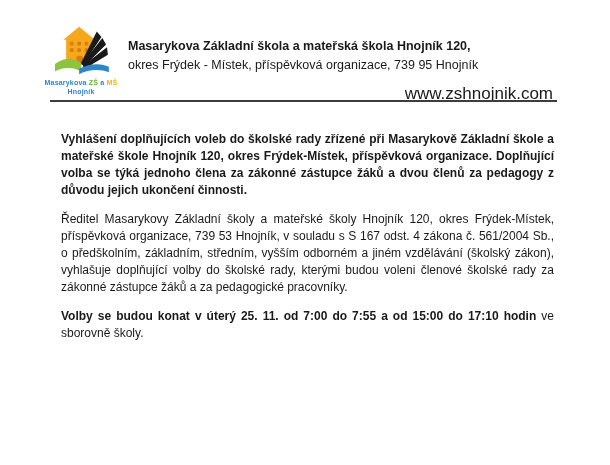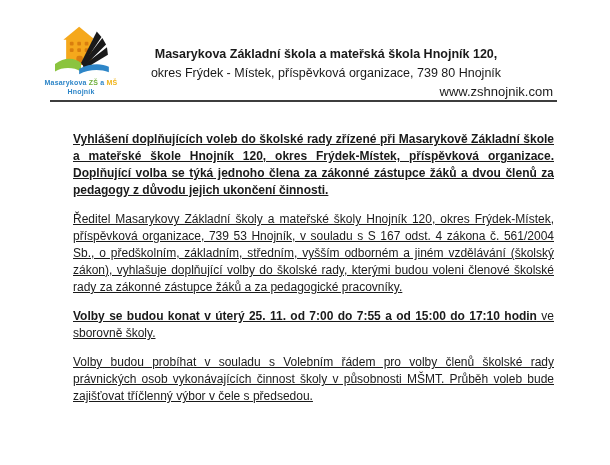--- a/index.html
+++ b/index.html
@@ -7,26 +7,26 @@
     width:610px;height:465px;background:#ffffff;position:relative;overflow:hidden;
     font-family:"Liberation Sans",sans-serif;color:#1a1a1a;
     -webkit-font-smoothing:antialiased;
   }
   .logo{position:absolute;left:34px;top:25px;width:94px;text-align:center;}
   .logo svg{display:block;margin:0 auto 1px auto;}
   .logo-cap{font-size:7px;font-weight:bold;line-height:1.3;letter-spacing:.2px;white-space:nowrap;}
   .c-blue{color:#2e86c8;}
   .c-green{color:#6fae3a;}
   .c-yellow{color:#f0b41c;}
-  .school-info{position:absolute;left:128px;top:37px;width:396px;text-align:center;font-size:12.5px;line-height:1.5;margin-top:8px;}
+  .school-info{position:absolute;left:128px;top:37px;width:396px;font-size:12.5px;line-height:1.5;}
   .line1{font-weight:bold;}
-  .website{position:absolute;right:57px;top:84px;font-size:13px;}
+  .website{position:absolute;right:57px;top:84px;font-size:17px;}
   .rule{position:absolute;left:50px;top:100px;width:507px;border-top:2px solid #3d3d3d;height:0;}
   .content{position:absolute;left:57px;top:131px;width:497px;font-size:12px;line-height:17px;text-align:justify;}
-  .content p{margin:0 0 12px 16px;text-decoration:underline;}
+  .content p{margin:0 0 12px 4px;}
   .bold{font-weight:bold;}
 </style>
 </head>
 <body>
 
 <div class="logo">
   <svg width="60" height="52" viewBox="0 0 64 56" aria-hidden="true">
     <polygon points="13,16 30,2 47,16" fill="#f5a81c"></polygon>
     <rect x="16" y="14" width="28" height="29" fill="#f5a81c"></rect>
     <g fill="#d97e0e">
@@ -43,25 +43,24 @@
     <polygon points="34,44 60,24 61,32 36,47" fill="#1a1a1a"></polygon>
     <path d="M4,42 C14,34 26,35 32,41 L32,50 C24,45 12,45 4,50 Z" fill="#8bc43f"></path>
     <path d="M30,47 C42,41 54,41 62,45 L62,51 C52,47 40,48 30,53 Z" fill="#2e86c8"></path>
   </svg>
   <div class="logo-cap"><span class="c-blue">Masarykova</span> <span class="c-green">ZŠ</span> <span class="c-blue">a</span> <span class="c-yellow">MŠ</span></div>
   <div class="logo-cap c-blue">Hnojník</div>
 </div>
 
 <div class="school-info">
   <div class="line1">Masarykova Základní škola a mateřská škola Hnojník 120,</div>
-  <div class="line2">okres Frýdek - Místek, příspěvková organizace, 739 80 Hnojník</div>
+  <div class="line2">okres Frýdek - Místek, příspěvková organizace, 739 95 Hnojník</div>
 </div>
 
 <div class="website">www.zshnojnik.com</div>
 
 <div class="rule"></div>
 
 <div class="content">
   <p class="bold"><span>Vyhlášení doplňujících voleb do školské rady zřízené při Masarykově Základní škole a mateřské škole Hnojník 120, okres Frýdek-Místek, příspěvková organizace. Doplňující volba se týká jednoho člena za zákonné zástupce žáků a dvou členů za pedagogy z důvodu jejich ukončení činnosti.</span></p>
   <p><span>Ředitel Masarykovy Základní školy a mateřské školy Hnojník 120, okres Frýdek-Místek, příspěvková organizace, 739 53 Hnojník, v souladu s S 167 odst. 4 zákona č. 561/2004 Sb., o předškolním, základním, středním, vyšším odborném a jiném vzdělávání (školský zákon), vyhlašuje doplňující volby do školské rady, kterými budou voleni členové školské rady za zákonné zástupce žáků a za pedagogické pracovníky.</span></p>
   <p><span class="bold">Volby se budou konat v úterý 25. 11. od 7:00 do 7:55 a od 15:00 do 17:10 hodin</span><span> ve sborovně školy.</span></p>
-  <p><span>Volby budou probíhat v souladu s Volebním řádem pro volby členů školské rady právnických osob vykonávajících činnost školy v působnosti MŠMT. Průběh voleb bude zajišťovat tříčlenný výbor v čele s předsedou.</span></p>
 </div>
 
 </body></html>

